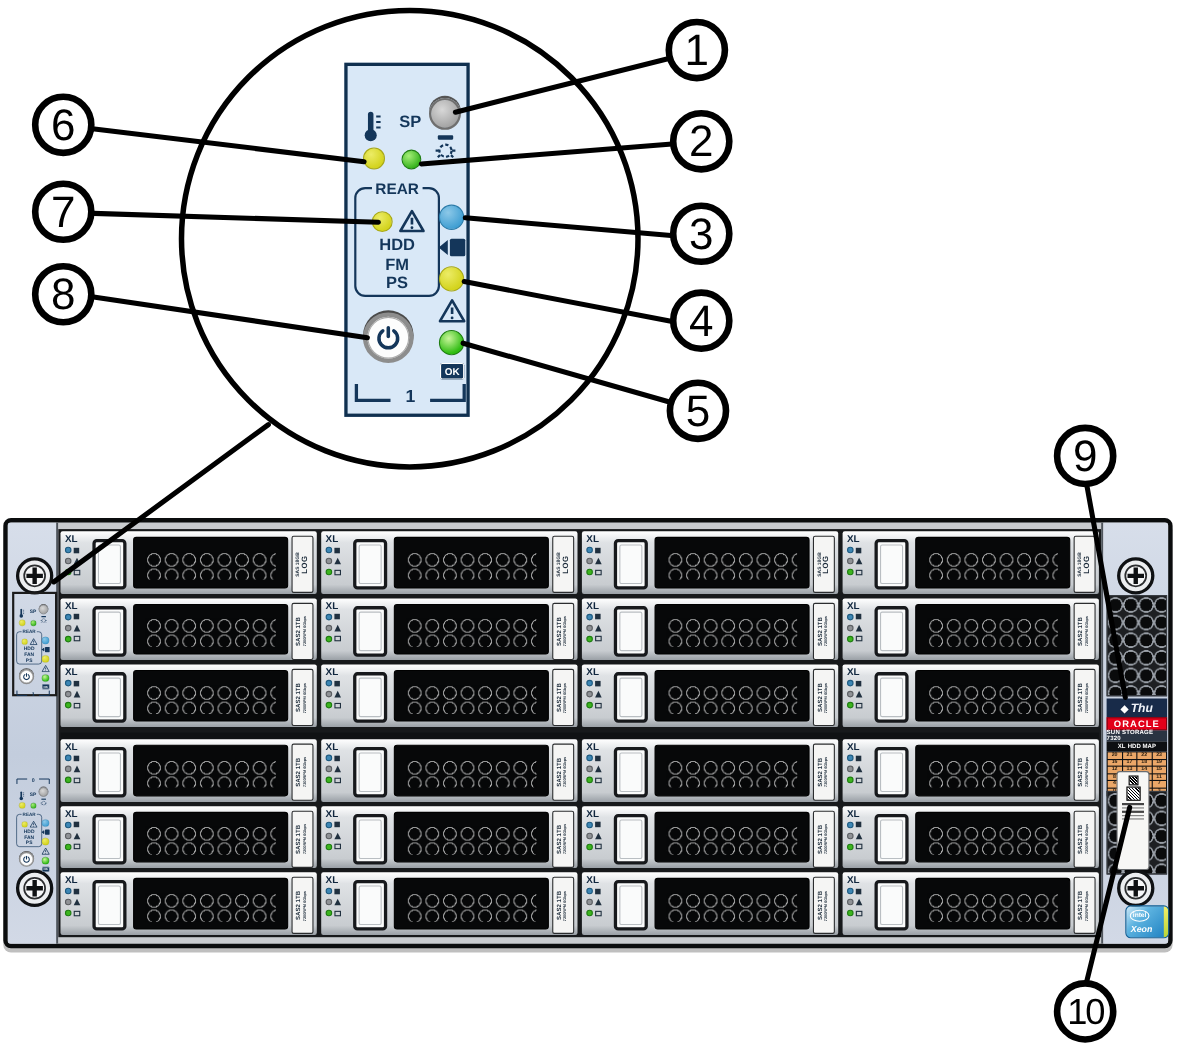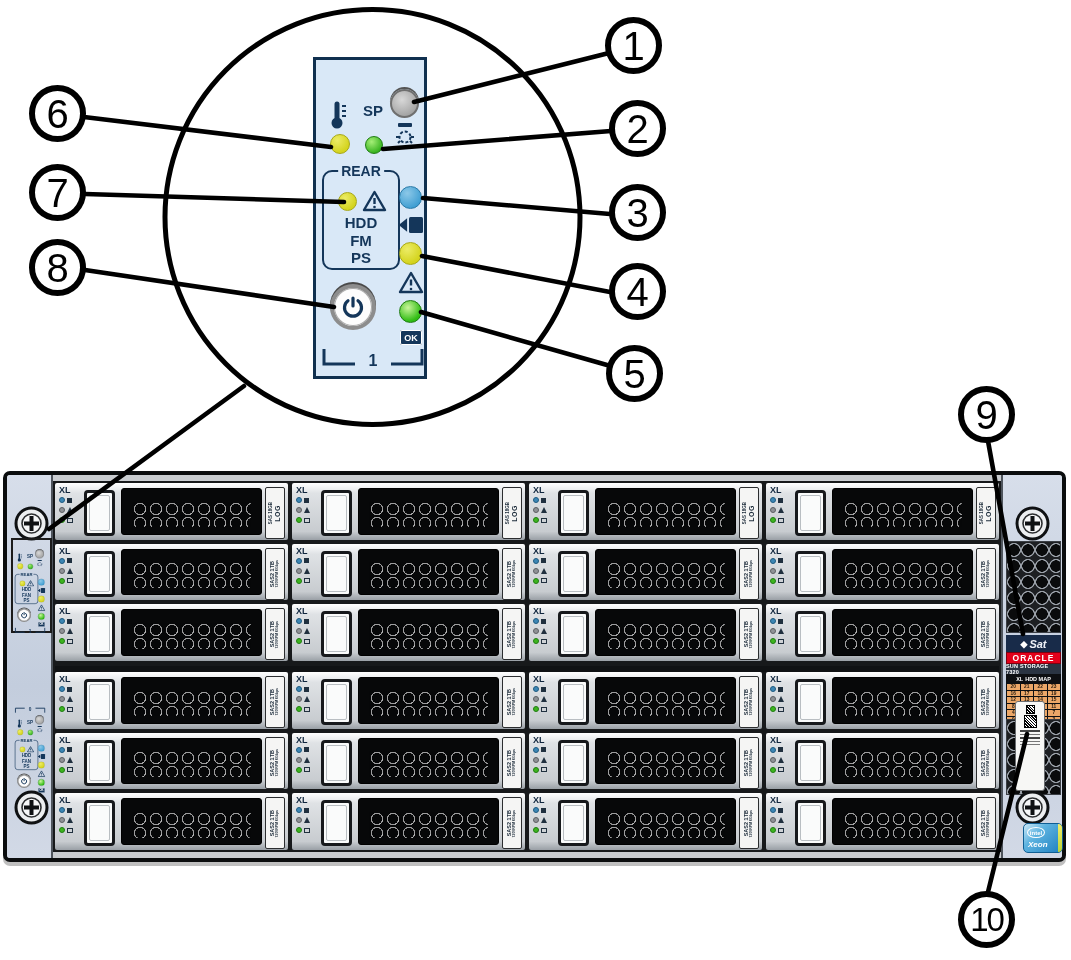--- a/index.html
+++ b/index.html
@@ -880,21 +880,21 @@
         <svg width="35" height="35" viewBox="0 0 35 35">
             <circle cx="17.5" cy="17.5" r="15.5" fill="#eceef0" stroke="#0f1113" stroke-width="3"></circle>
             <circle cx="17.5" cy="17.5" r="9.5" fill="#f6f7f8" stroke="#2c2e30" stroke-width="1.6"></circle>
             <path d="M17.5 10 V25 M10 17.5 H25" stroke="#0f1113" stroke-width="4"></path>
           </svg>
       </div>
       <div class="mesh top"></div>
       <div class="labelstack">
         <div class="lab-sun">
             <span class="diamond">◆</span>
-            <span>Sat</span>
+            <span>Thu</span>
           </div>
         <div class="lab-oracle">ORACLE</div>
         <div class="lab-prod">SUN STORAGE 7320</div>
         <div class="lab-mapt">
             <span>XL</span>
             <span>HDD MAP</span>
           </div>
         <div class="maptable">
             <div class="map-row">
               <span>20</span>

